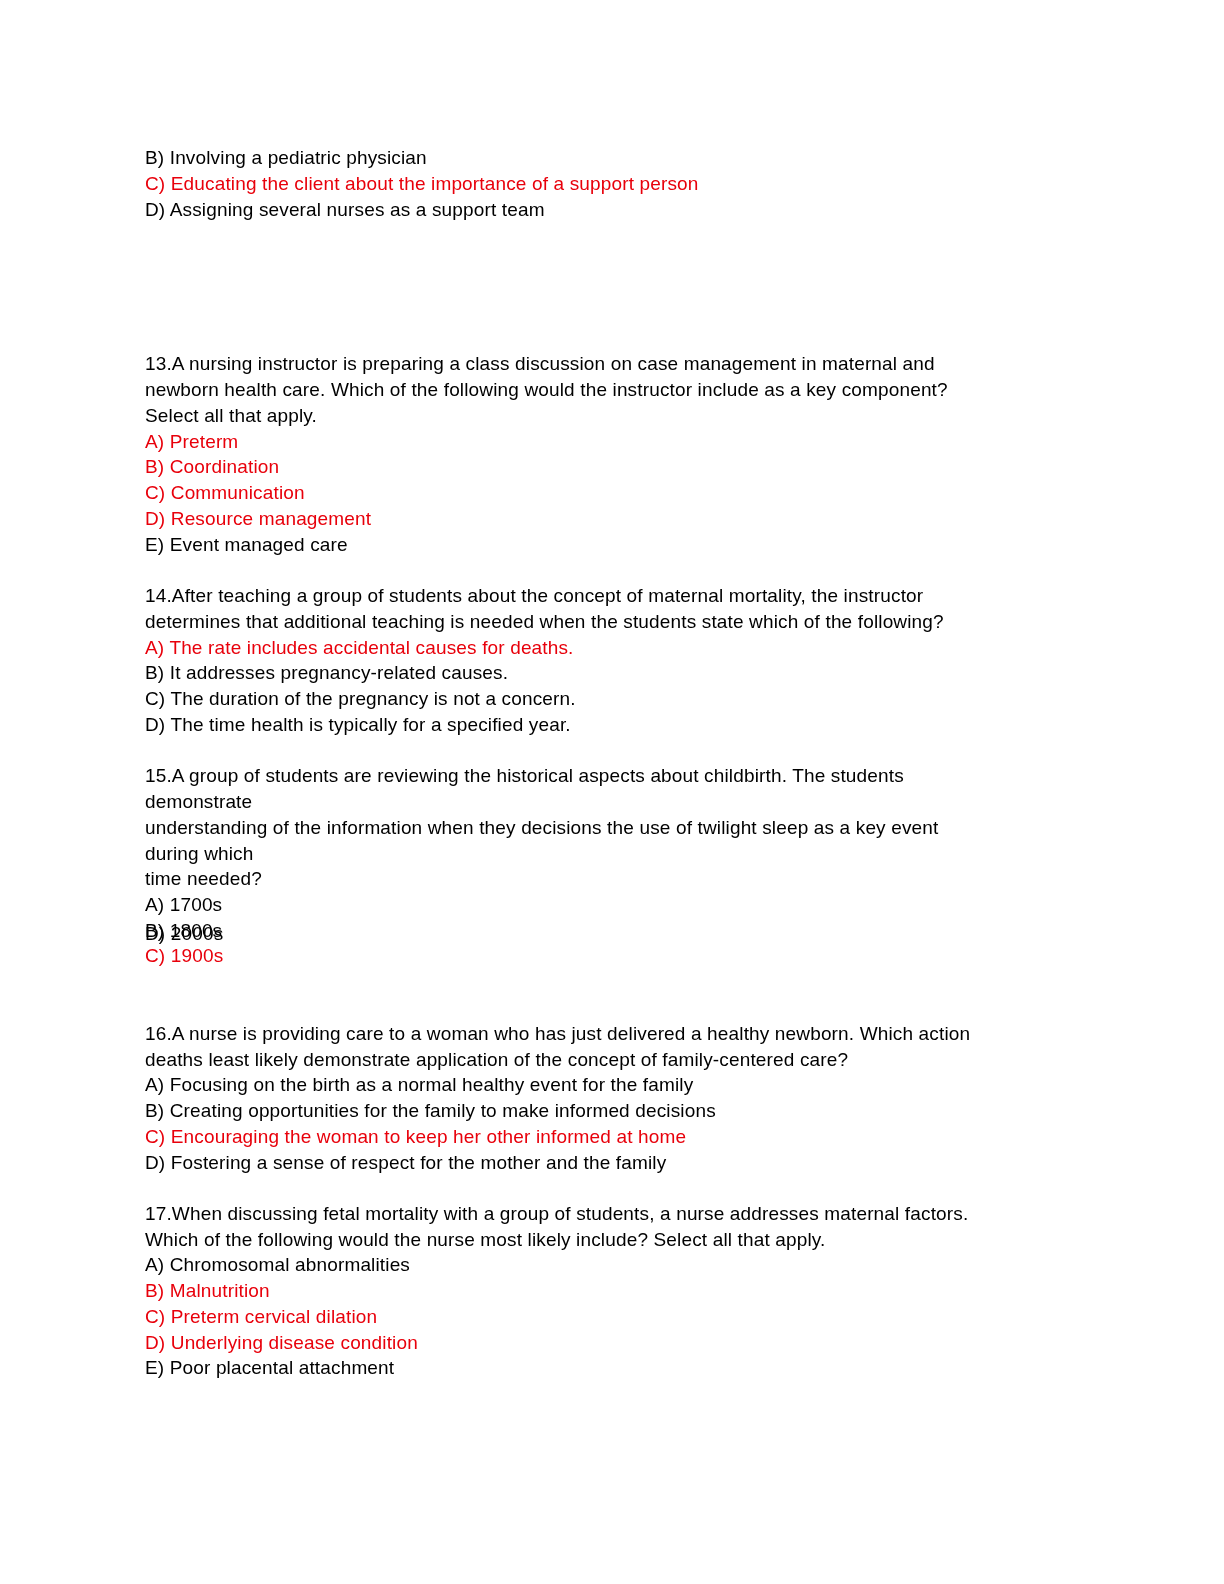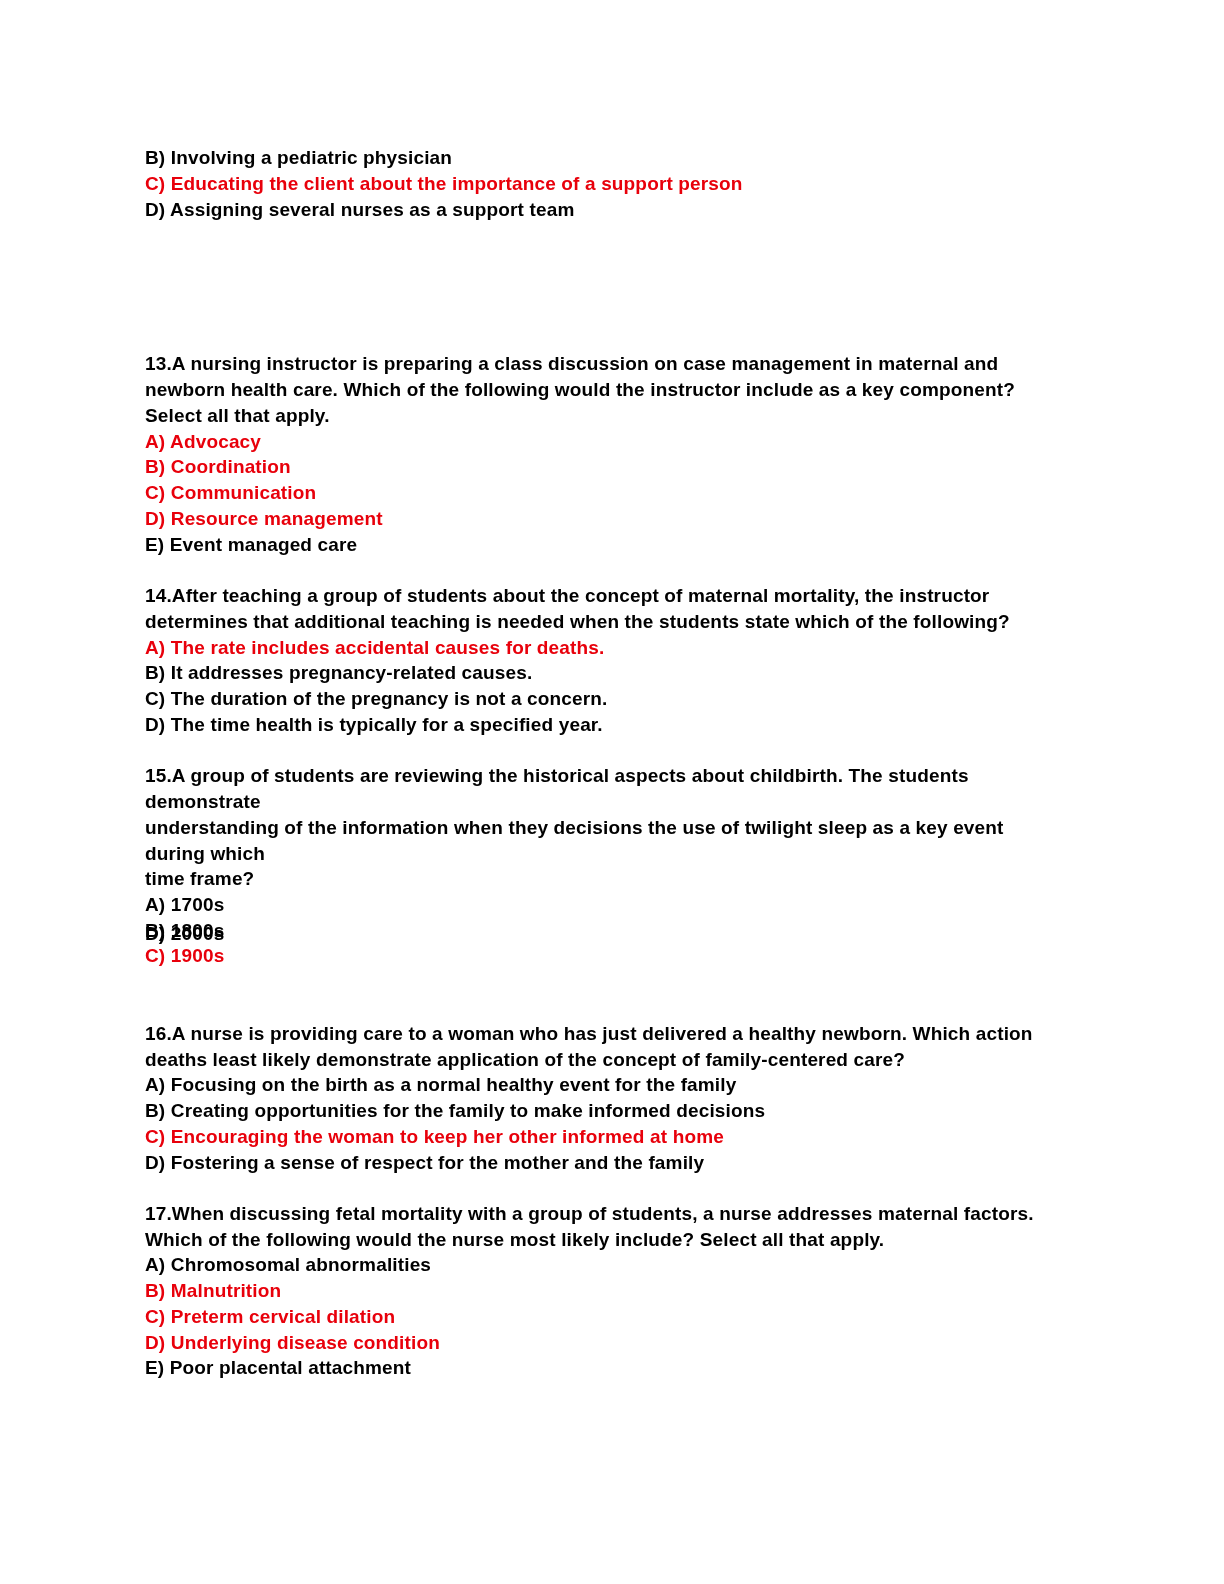--- a/index.html
+++ b/index.html
@@ -2,60 +2,60 @@
 <html><head>
   <meta charset="utf-8">
   <style>
     html, body { margin: 0; padding: 0; background: #ffffff; }
     body { width: 1224px; height: 1584px; position: relative; overflow: hidden; }
     .page {
       position: absolute; left: 145px; top: 0; width: 940px;
       font-family: "Liberation Sans", "DejaVu Sans", sans-serif;
       font-size: 19px; color: #000000;
     }
-    .line { position: absolute; left: 0; white-space: nowrap; line-height: 26px; letter-spacing: 0.15px; font-weight: bold; }
+    .line { position: absolute; left: 0; white-space: nowrap; line-height: 26px; letter-spacing: 0.15px; }
     .ans { color: #e8000b; text-align: right; }
   </style>
 </head>
 <body>
 
 <div class="page">
 
   <div>
     <div class="line" style="top:145px">B) Involving a pediatric physician</div>
     <div class="line ans" style="top:171px">C) Educating the client about the importance of a support person</div>
     <div class="line" style="top:197px">D) Assigning several nurses as a support team</div>
   </div>
 
   <div>
     <div class="line" style="top:351px">13.A nursing instructor is preparing a class discussion on case management in maternal and</div>
     <div class="line" style="top:377px">newborn health care. Which of the following would the instructor include as a key component?</div>
     <div class="line" style="top:403px">Select all that apply.</div>
-    <div class="line ans" style="top:429px">A) Advocacy</div>
+    <div class="line ans" style="top:429px">A) Preterm</div>
     <div class="line ans" style="top:454px">B) Coordination</div>
     <div class="line ans" style="top:480px">C) Communication</div>
     <div class="line ans" style="top:506px">D) Resource management</div>
     <div class="line" style="top:532px">E) Event managed care</div>
   </div>
 
   <div>
     <div class="line" style="top:583px">14.After teaching a group of students about the concept of maternal mortality, the instructor</div>
     <div class="line" style="top:609px">determines that additional teaching is needed when the students state which of the following?</div>
     <div class="line ans" style="top:635px">A) The rate includes accidental causes for deaths.</div>
     <div class="line" style="top:660px">B) It addresses pregnancy-related causes.</div>
     <div class="line" style="top:686px">C) The duration of the pregnancy is not a concern.</div>
     <div class="line" style="top:712px">D) The time health is typically for a specified year.</div>
   </div>
 
   <div>
     <div class="line" style="top:763px">15.A group of students are reviewing the historical aspects about childbirth. The students</div>
     <div class="line" style="top:789px">demonstrate</div>
     <div class="line" style="top:815px">understanding of the information when they decisions the use of twilight sleep as a key event</div>
     <div class="line" style="top:841px">during which</div>
-    <div class="line" style="top:866px">time frame?</div>
+    <div class="line" style="top:866px">time needed?</div>
     <div class="line" style="top:892px">A) 1700s</div>
     <div class="line" style="top:918px">B) 1800s</div>
     <div class="line ans" style="top:943px">C) 1900s</div>
     <div class="line" style="top:921px">D) 2000s</div>
   </div>
 
   <div>
     <div class="line" style="top:1021px">16.A nurse is providing care to a woman who has just delivered a healthy newborn. Which action</div>
     <div class="line" style="top:1047px">deaths least likely demonstrate application of the concept of family-centered care?</div>
     <div class="line" style="top:1072px">A) Focusing on the birth as a normal healthy event for the family</div>

